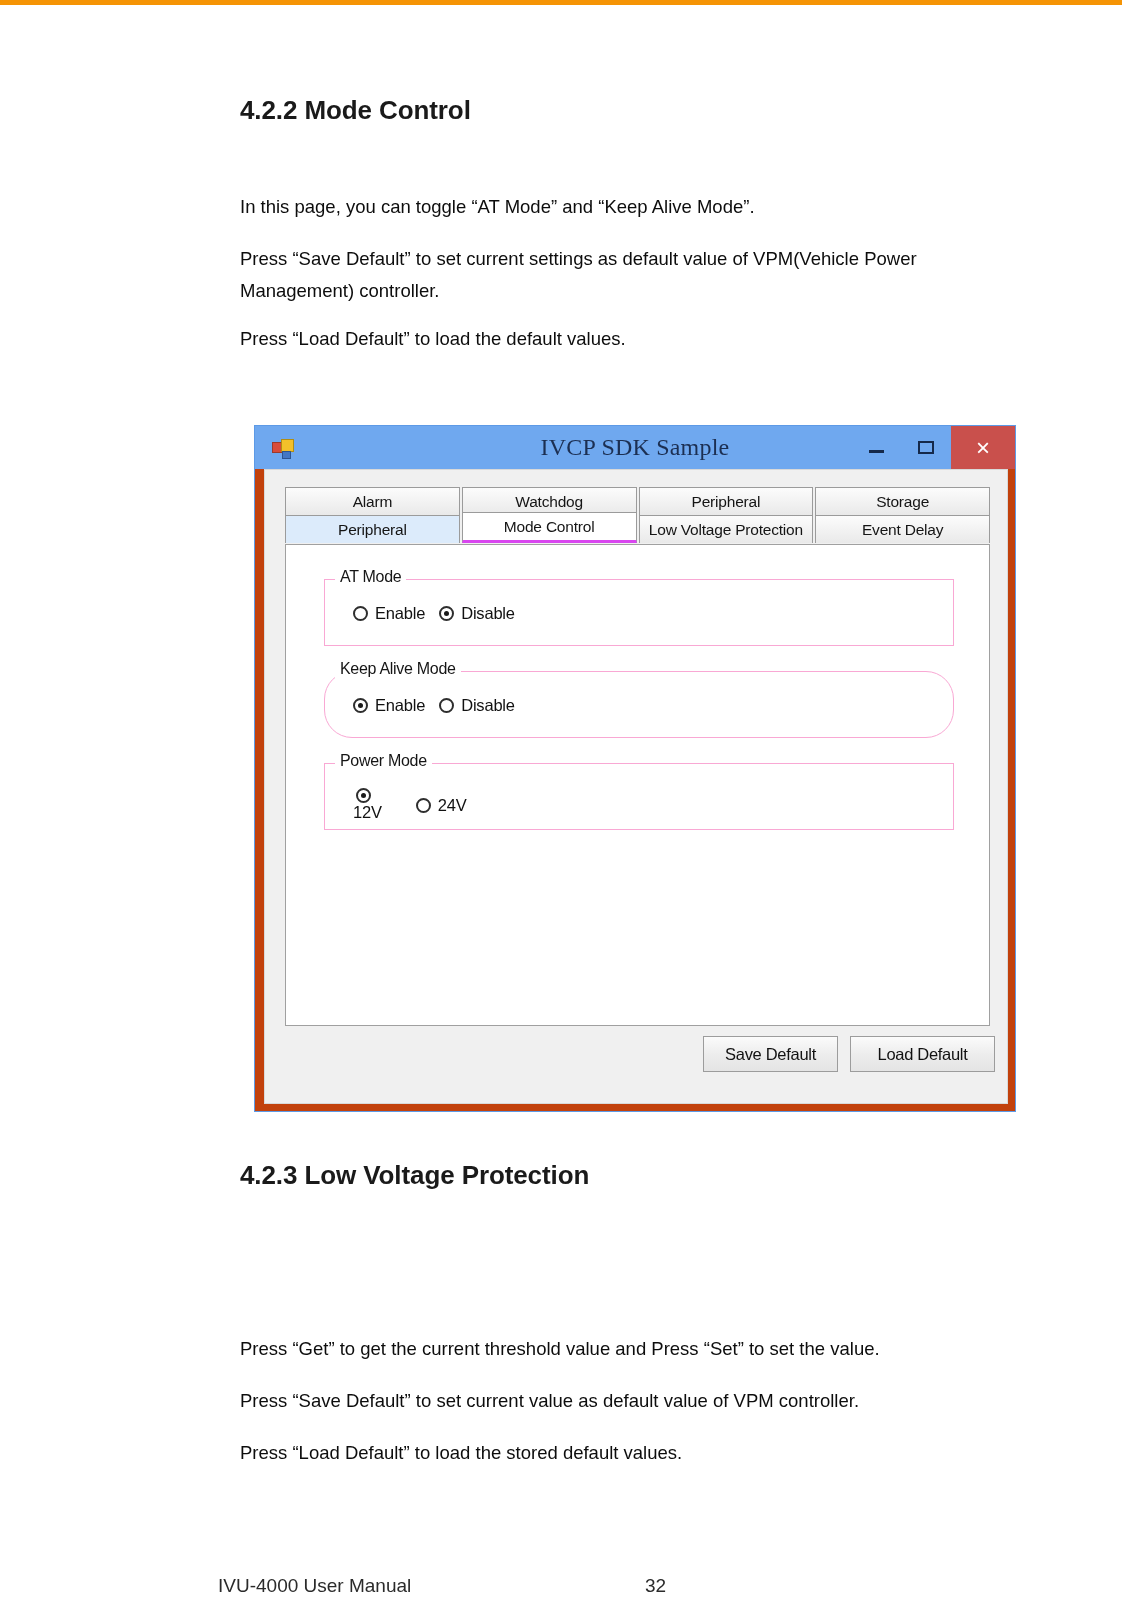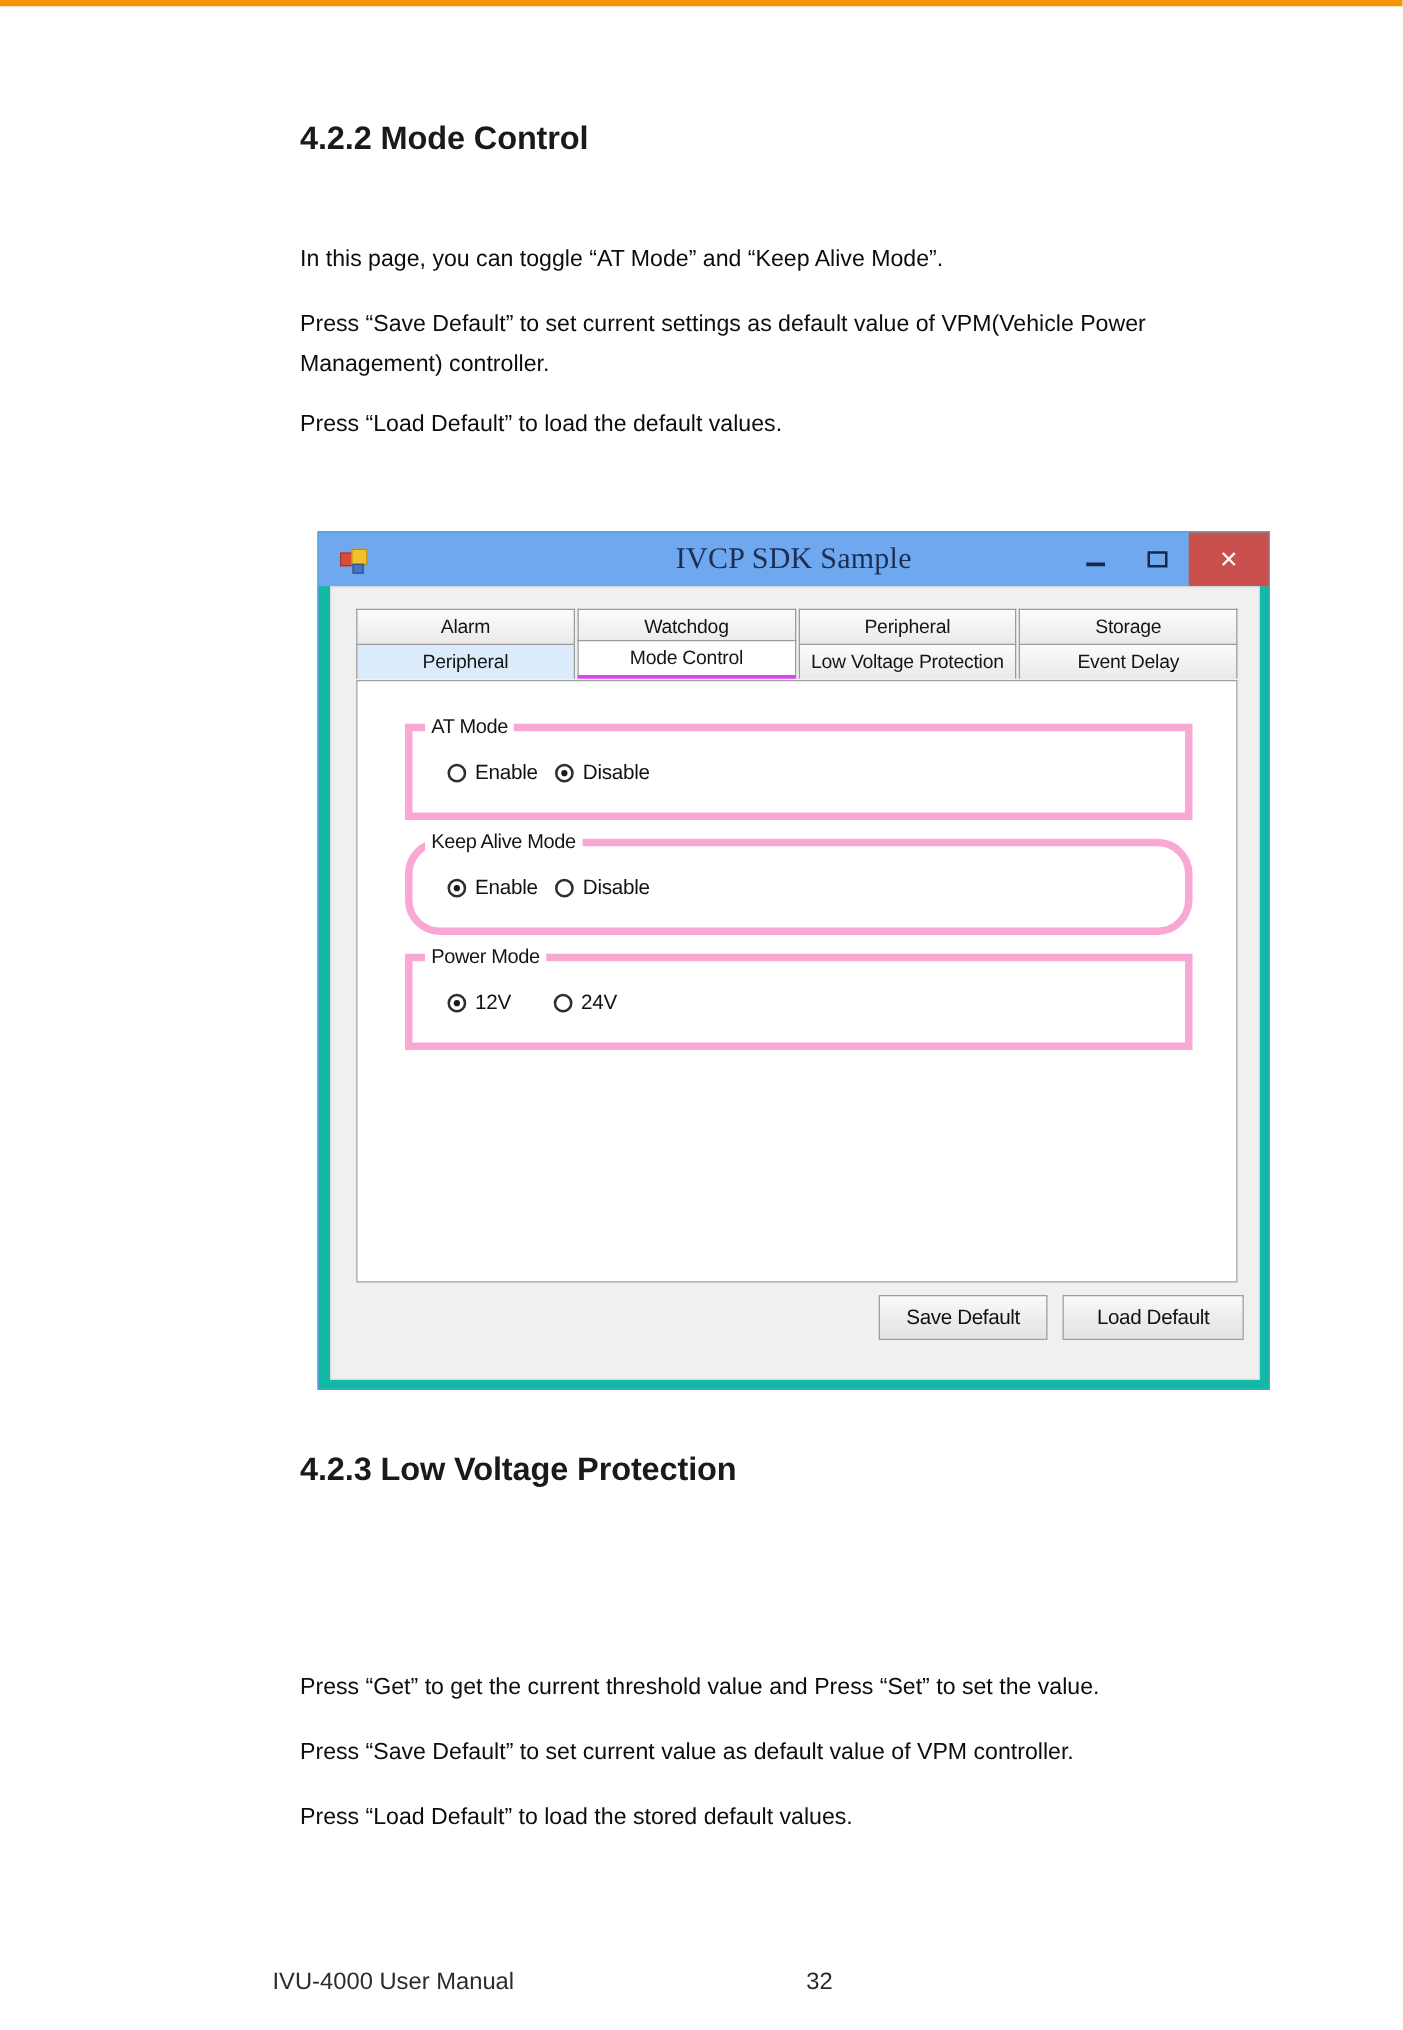--- a/index.html
+++ b/index.html
@@ -87,21 +87,21 @@
     font-family: "Liberation Sans", sans-serif;
   }
 
   
   .app-window {
     position: absolute;
     left: 254px;
     top: 420px;
     width: 762px;
     height: 687px;
-    background: #14b8a6;
+    background: #c2410c;
     border: 1px solid #5d9ae6;
     box-shadow: 0 0 0 0 transparent;
   }
   .title-bar {
     position: relative;
     height: 43px;
     background: #6FA8EF;
     display: flex;
     align-items: center;
   }
@@ -225,22 +225,22 @@
     width: 705px;
     height: 482px;
     background: #ffffff;
     border: 1px solid #a0a0a0;
   }
 
   .groupbox {
     position: absolute;
     left: 38px;
     width: 630px;
-    height: 77px;
-    border: 6px solid #f9a8d4;
+    height: 67px;
+    border: 1px solid #f9a8d4;
   }
   .groupbox .gb-title {
     position: absolute;
     left: 10px;
     top: -12px;
     background: #ffffff;
     padding: 0 5px;
     font-family: "Liberation Sans", sans-serif;
     font-size: 16px;
     color: #151515;
@@ -256,21 +256,21 @@
     left: 28px;
     top: 24px;
     display: flex;
     align-items: center;
   }
   .radio-item {
     display: flex;
     align-items: center;
     margin-right: 14px;
   }
-  .radio-item.wide { margin-right: 34px; }
+  .radio-item.wide { margin-right: 34px; flex-direction: column; }
   .radio-circle {
     width: 15px;
     height: 15px;
     border-radius: 50%;
     border: 2px solid #2e2e2e;
     background: #ffffff;
     position: relative;
     flex: none;
     margin-right: 7px;
   }

